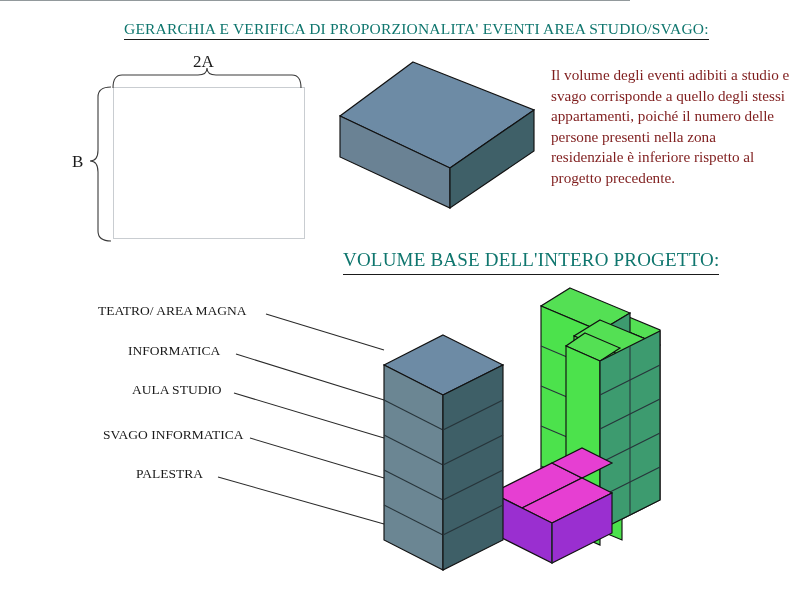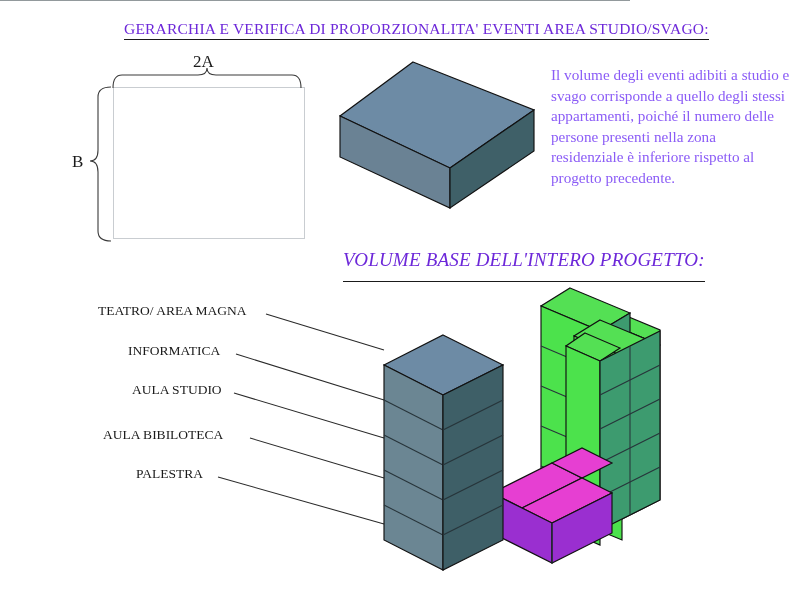--- a/index.html
+++ b/index.html
@@ -23,49 +23,48 @@
     top: 0;
     width: 800px;
     height: 600px;
   }
 
   
   .heading {
     position: absolute;
     font-family: "Liberation Serif", "DejaVu Serif", serif;
     font-weight: 400;
-    color: #6d28d9;
+    color: #0f766e;
     white-space: nowrap;
     letter-spacing: 0.2px;
   }
   #title-main {
     left: 124px;
     top: 20px;
     font-size: 15.5px;
     border-bottom: 1px solid #1a1a1a;
     padding-bottom: 1px;
   }
   #title-volume {
     left: 343px;
     top: 249px;
     font-size: 19px;
     border-bottom: 1.2px solid #1a1a1a;
-    padding-bottom: 10px;
-    font-style: italic;
+    padding-bottom: 3px;
   }
 
   
   #desc-paragraph {
     position: absolute;
     left: 551px;
     top: 65px;
     width: 240px;
     font-size: 15.2px;
     line-height: 20.5px;
-    color: #8b5cf6;
+    color: #7f1d1d;
     text-align: left;
   }
 
   
   #plan-rect {
     position: absolute;
     left: 113px;
     top: 87px;
     width: 192px;
     height: 152px;
@@ -170,21 +169,21 @@
     <line class="leader-line" x1="266" y1="314" x2="384" y2="350"></line>
     <line class="leader-line" x1="236" y1="354" x2="384" y2="400"></line>
     <line class="leader-line" x1="234" y1="393" x2="384" y2="438"></line>
     <line class="leader-line" x1="250" y1="438" x2="384" y2="478"></line>
     <line class="leader-line" x1="218" y1="477" x2="384" y2="524"></line>
   </svg>
 
   <div class="anno-label" style="left:98px; top:303px;">TEATRO/ AREA MAGNA</div>
   <div class="anno-label" style="left:128px; top:343px;">INFORMATICA</div>
   <div class="anno-label" style="left:124px; top:382px;margin-left:8px;">AULA STUDIO</div>
-  <div class="anno-label" style="left:103px; top:427px;">AULA BIBILOTECA</div>
+  <div class="anno-label" style="left:103px; top:427px;">SVAGO INFORMATICA</div>
   <div class="anno-label" style="left:136px; top:466px;">PALESTRA</div>
 
   <svg id="tower-svg" width="800" height="600">
 
     <g>
 
       <polygon points="600,305 660,330 660,345 600,320" fill="#54e054" class="edge"></polygon>
       <polygon points="600,320 660,345 660,500 600,530" fill="#3d9b6f" class="edge"></polygon>
 
       <polygon points="570,288 630,313 600,331 541,306" fill="#54e054" class="edge"></polygon>

